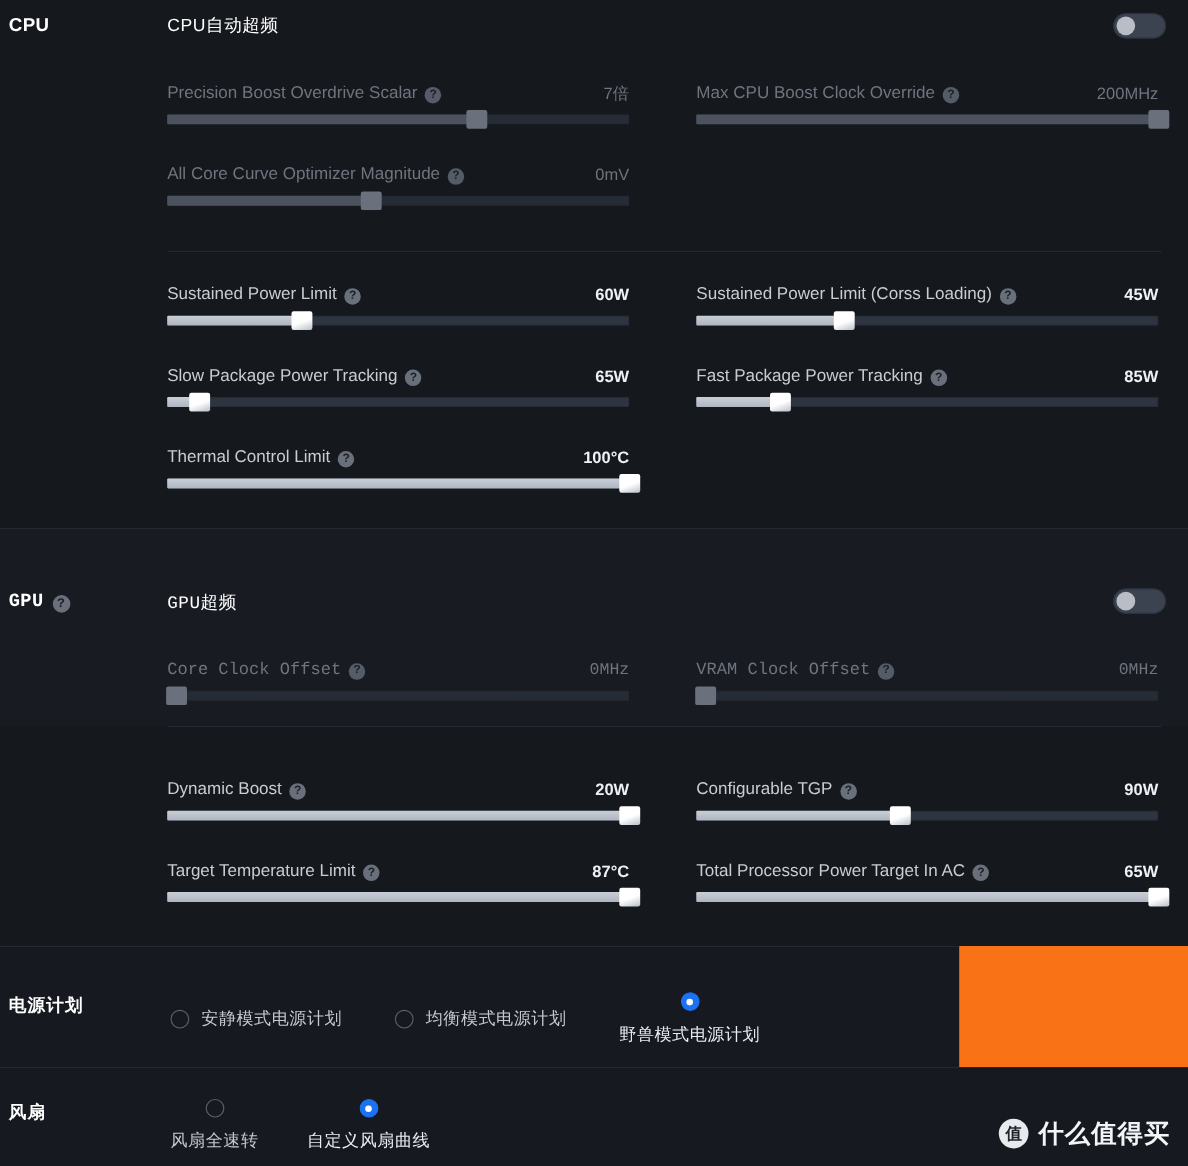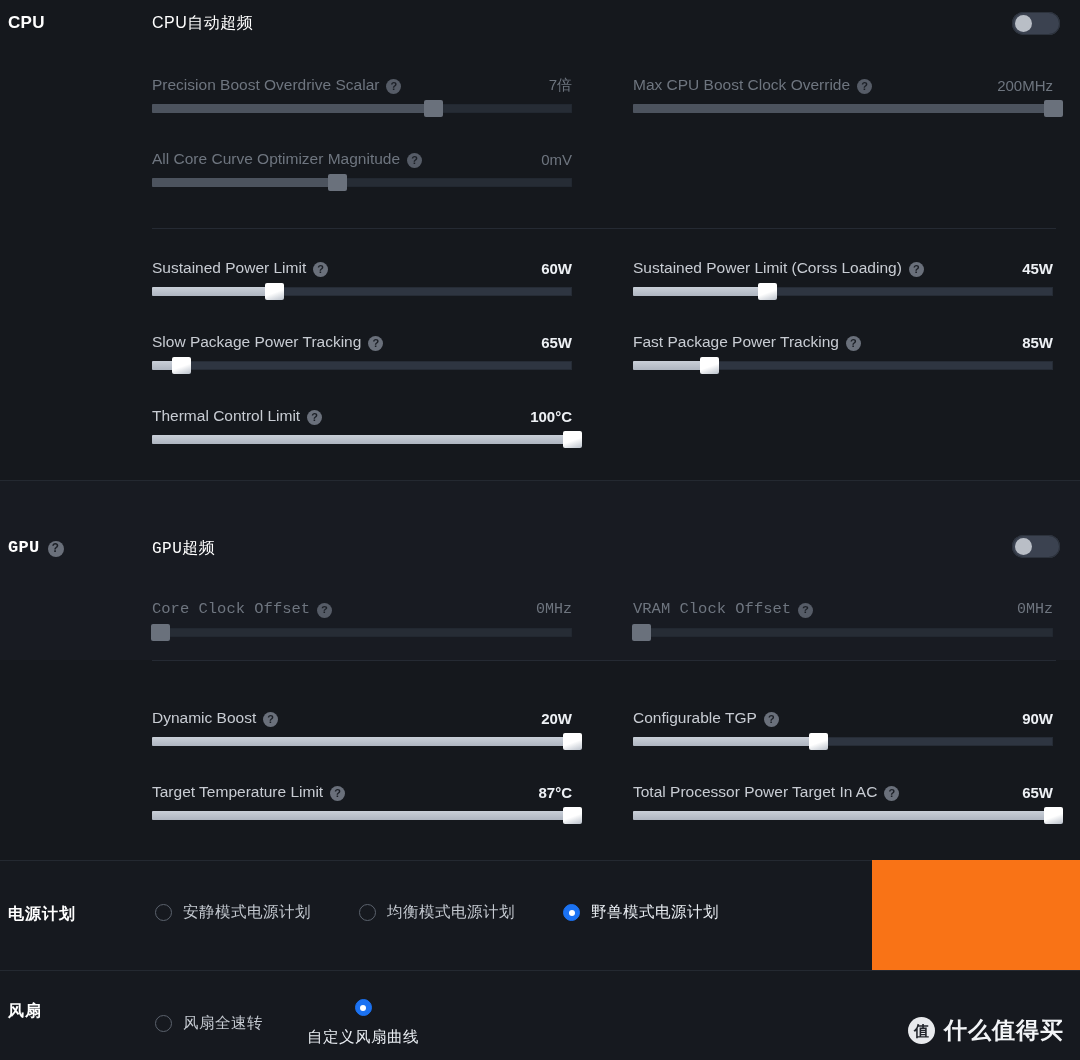--- a/index.html
+++ b/index.html
@@ -480,38 +480,38 @@
       <div class="radio" style="margin-right:48px;">
         <span class="dot"></span>
         <span class="rlabel">安静模式电源计划</span>
       </div>
 
       <div class="radio" style="margin-right:48px;">
         <span class="dot"></span>
         <span class="rlabel">均衡模式电源计划</span>
       </div>
 
-      <div class="radio on" style="margin-right:0;">
+      <div class="radio on" style="margin-right:0;flex-direction:column;">
         <span class="dot"></span>
         <span class="rlabel">野兽模式电源计划</span>
       </div>
     </div>
   </div>
 
   <div class="band fan" style="position:absolute; left:0; top:970px; width:1080px; height:90px;">
 
     <div class="sep-full" style="top:0;"></div>
 
     <div class="sec-title cn" style="top:31px;">
       <span>风扇</span>
     </div>
 
     <div class="radio-row" style="left:155px; top:29px;">
 
-      <div class="radio" style="margin-right:44px;">
+      <div class="radio" style="margin-right:44px;flex-direction:column;">
         <span class="dot"></span>
         <span class="rlabel">风扇全速转</span>
       </div>
 
       <div class="radio on" style="margin-right:12px;flex-direction:column;">
         <span class="dot"></span>
         <span class="rlabel">自定义风扇曲线</span>
       </div>
     </div>
 

